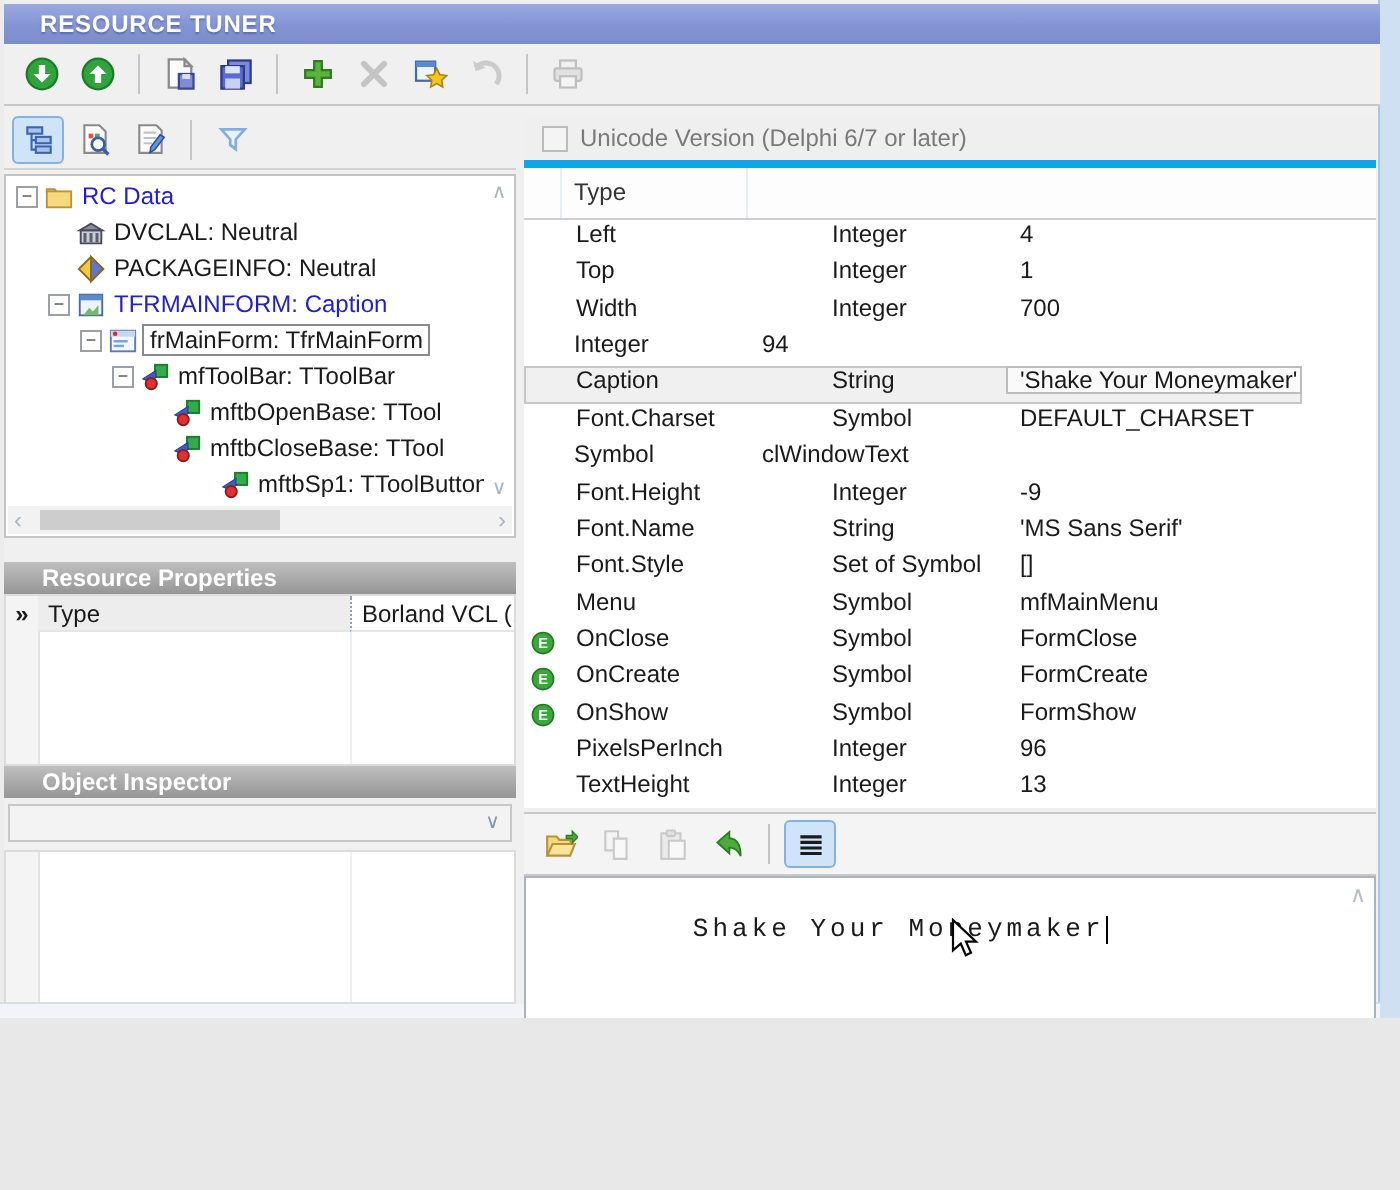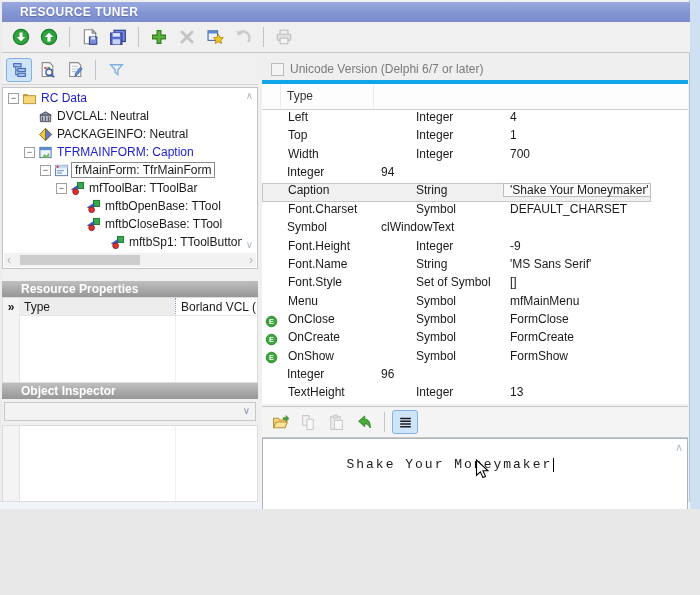--- a/index.html
+++ b/index.html
@@ -514,20 +514,21 @@
               </svg>
             </span>
           </span>
           <span class="pn">OnShow</span>
           <span class="pt">Symbol</span>
           <span class="pv">FormShow</span>
           <span class="pf"></span>
         </div>
         <div class="prow">
           <span class="pg"></span>
+          <span class="pn">PixelsPerInch</span>
           <span class="pt">Integer</span>
           <span class="pv">96</span>
           <span class="pf"></span>
         </div>
         <div class="prow">
           <span class="pg"></span>
           <span class="pn">TextHeight</span>
           <span class="pt">Integer</span>
           <span class="pv">13</span>
           <span class="pf"></span>

